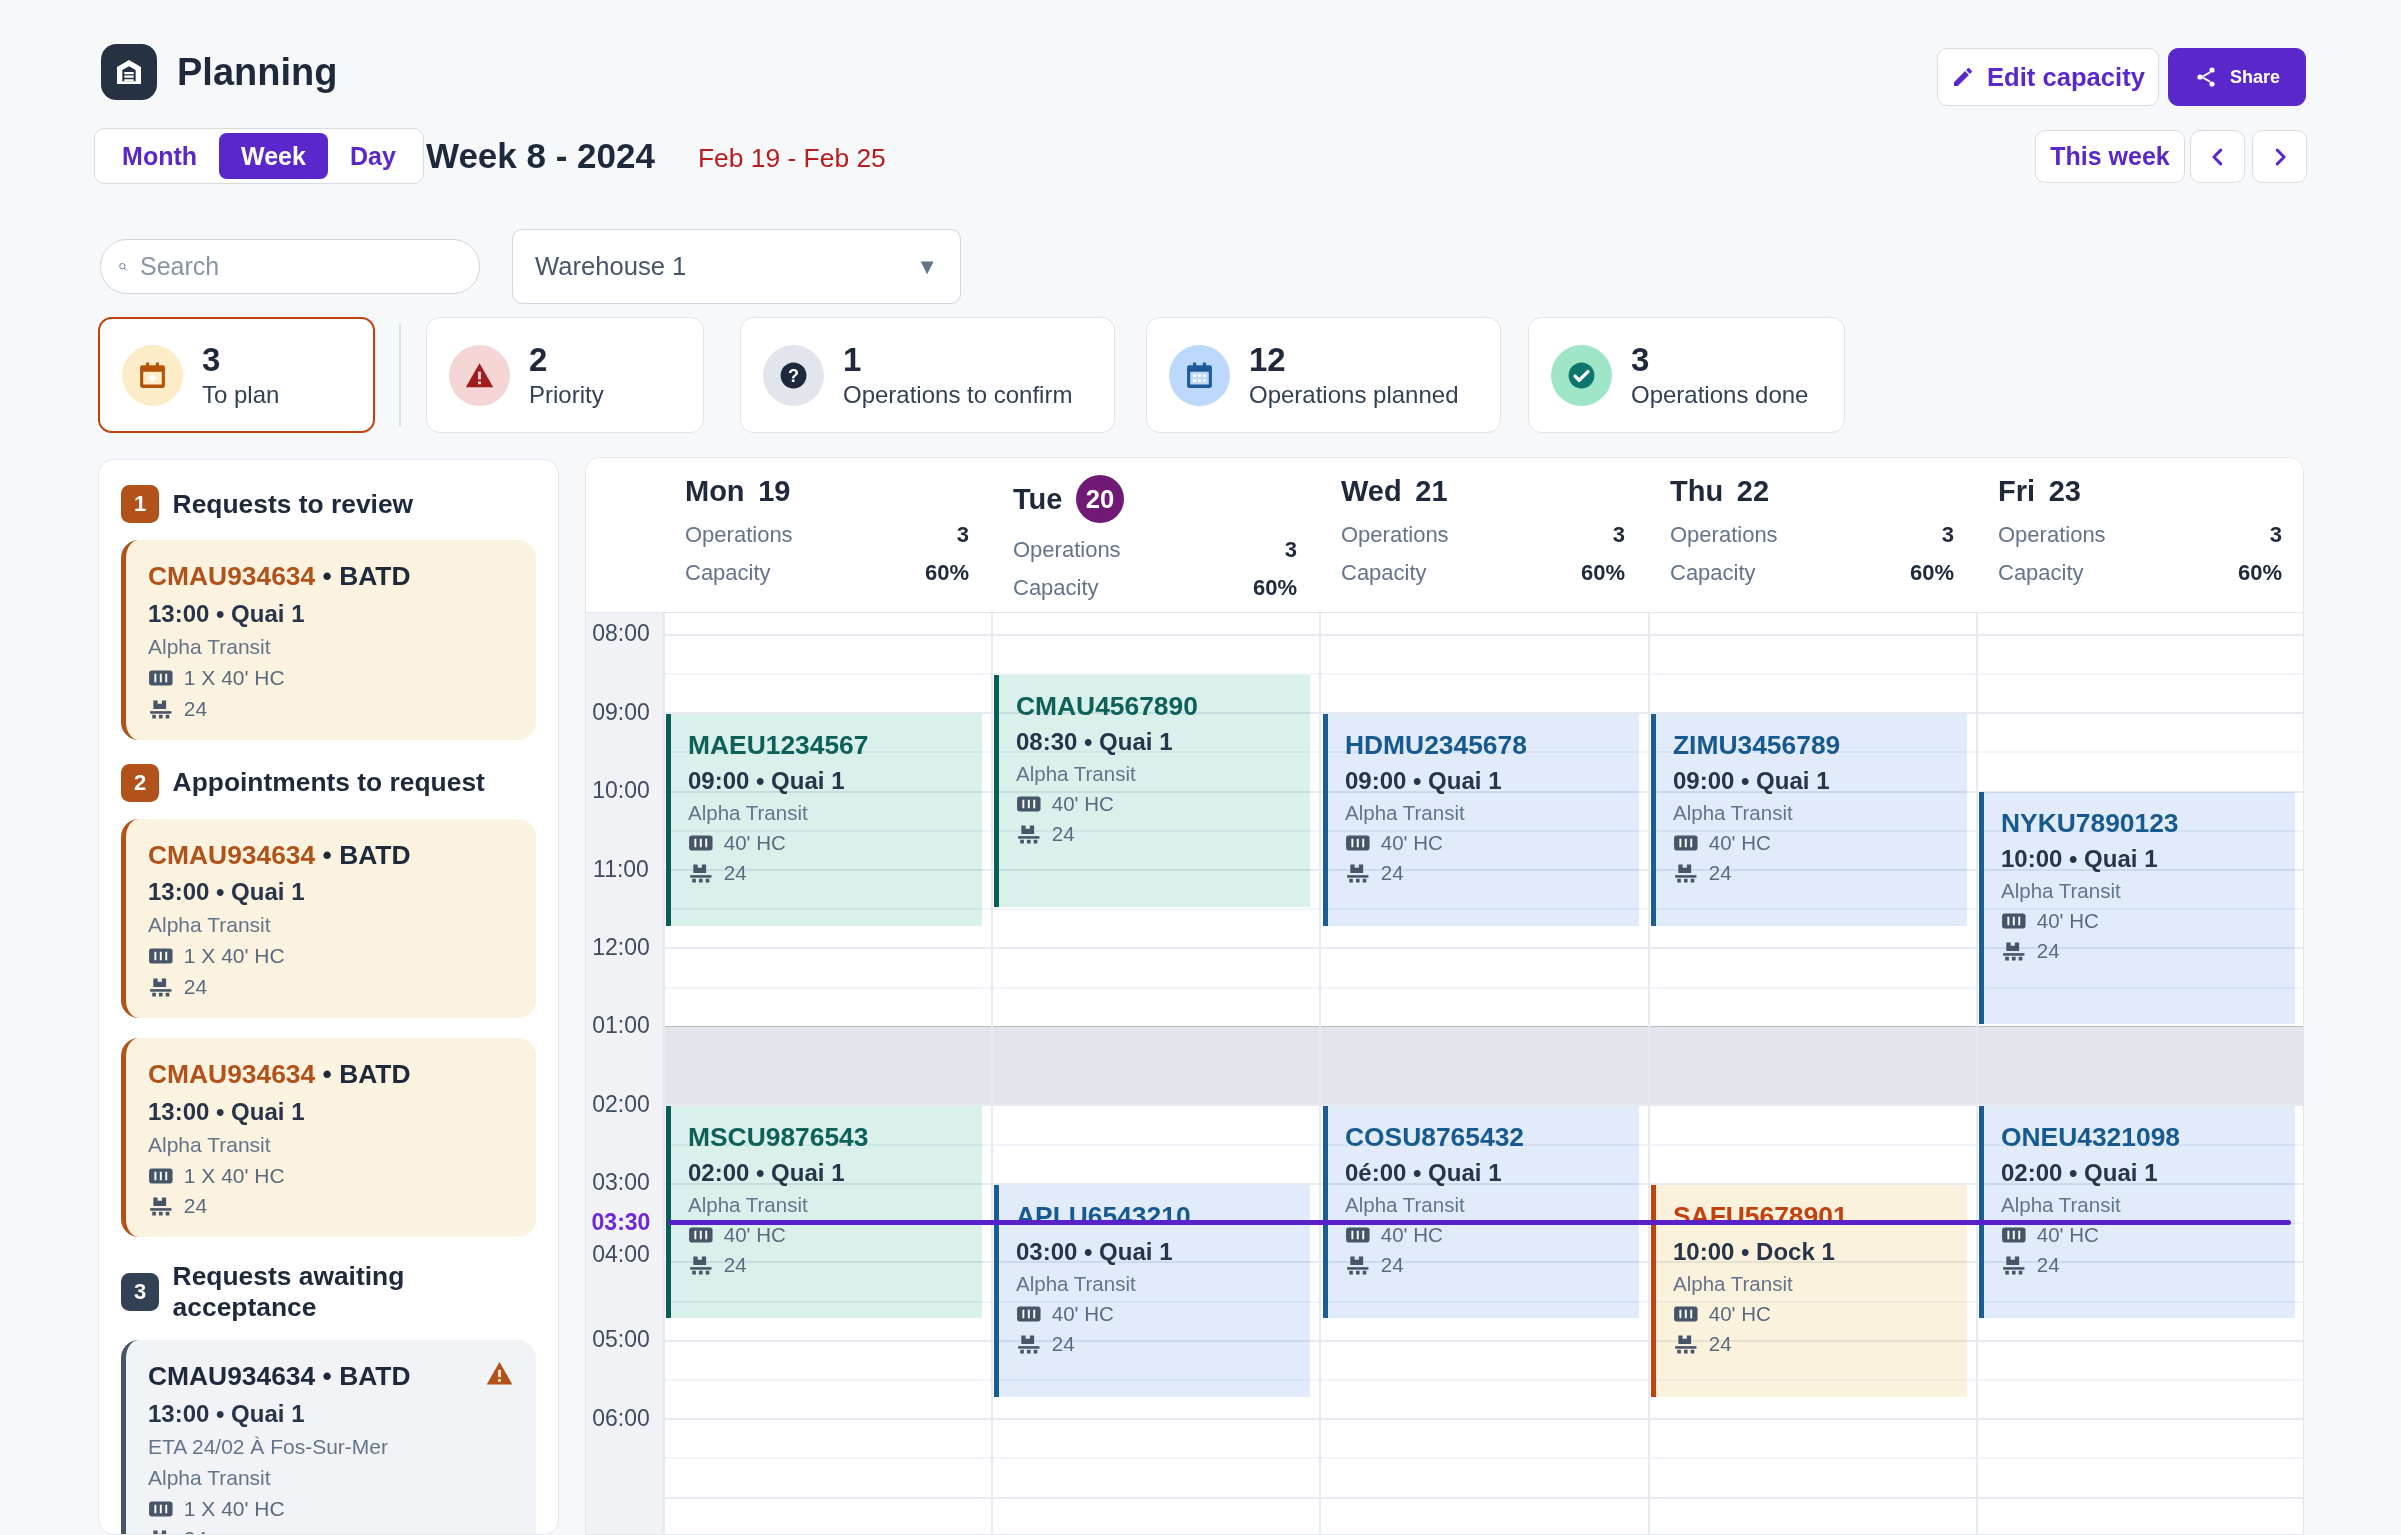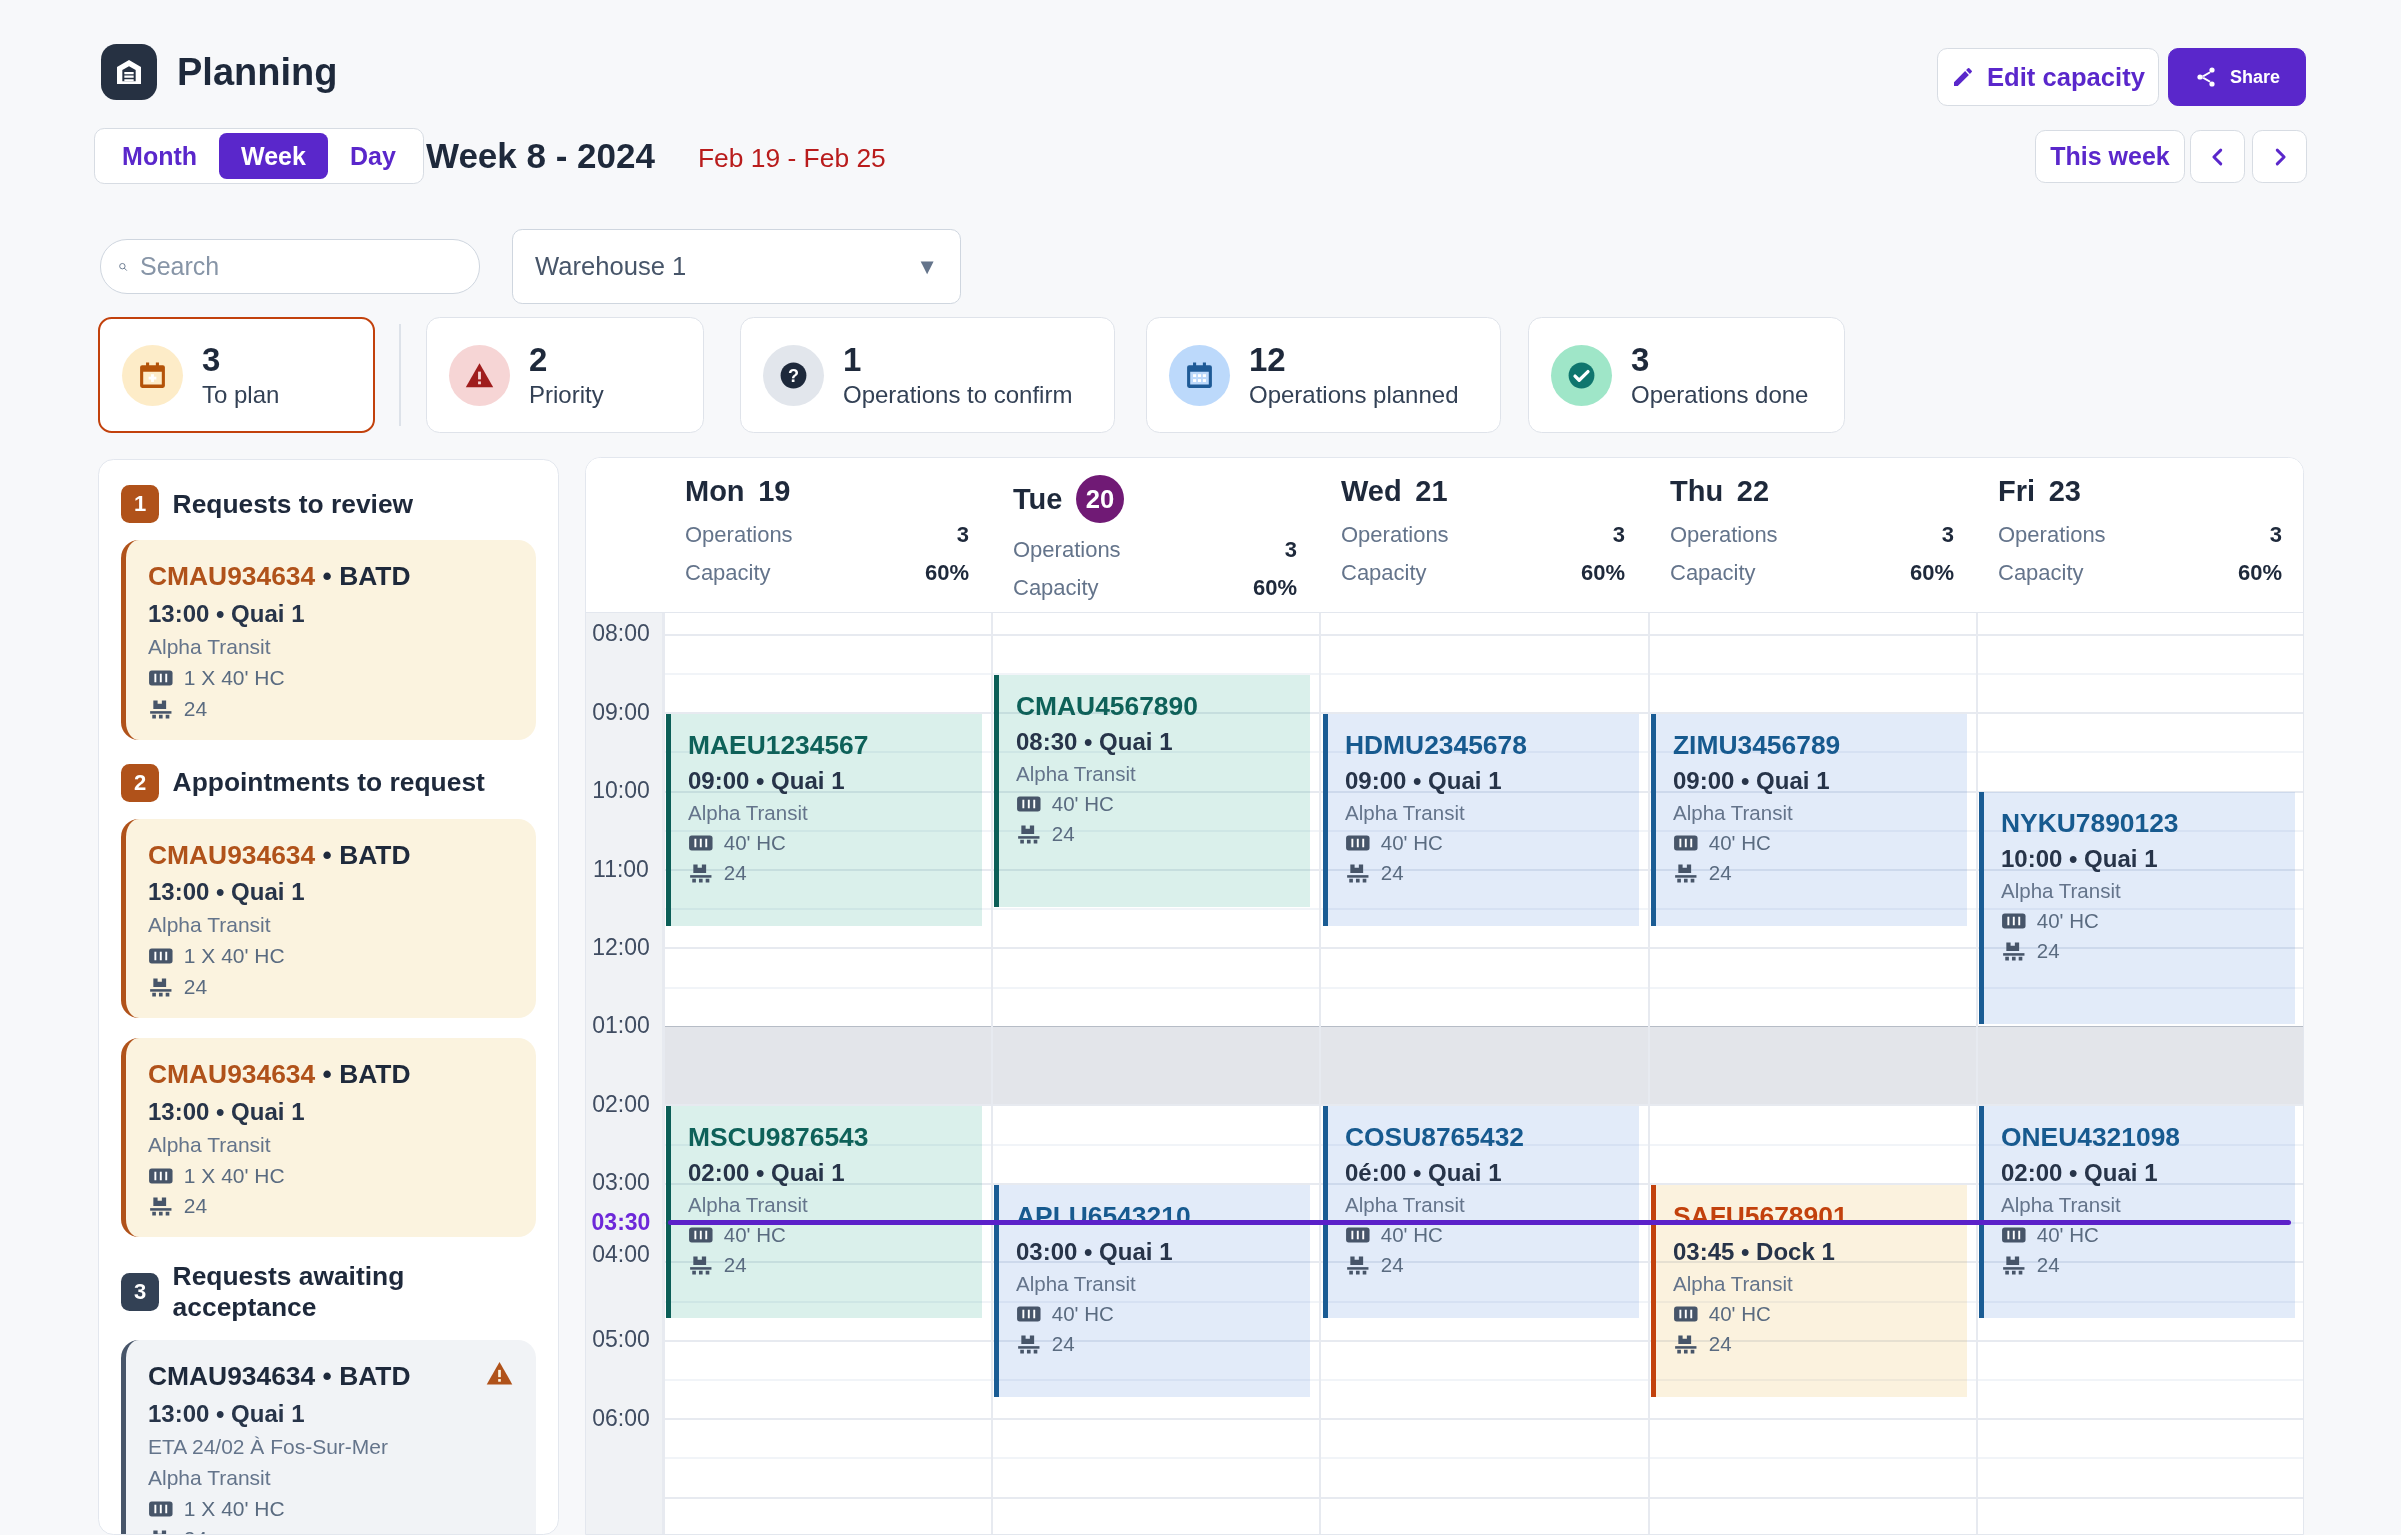--- a/index.html
+++ b/index.html
@@ -641,21 +641,21 @@
           <svg class="mini-ic" width="25.6" height="22" viewBox="0 0 24 20">
             <path fill="currentColor" d="M5 2h4v3h4V2h4v8H5z"></path>
             <path fill="currentColor" d="M2 12h20v2.4H2z"></path>
             <path fill="currentColor" d="M4 15.5h3.4V19H4zM10.3 15.5h3.4V19h-3.4zM16.6 15.5H20V19h-3.4z"></path>
           </svg>
           <span>24</span>
         </div>
   </div>
       <div class="event e-amber" style="left:1065px;top:727px;width:316px;height:212px">
     <div class="ev-code">SAFU5678901</div>
-    <div class="ev-time">03:45 • Dock 1</div>
+    <div class="ev-time">10:00 • Dock 1</div>
     <div class="ev-sub">Alpha Transit</div>
     <div class="ev-meta">
           <svg class="mini-ic" width="25.6" height="22" viewBox="0 0 24 20">
             <rect x="1" y="3" width="22" height="14" rx="2.5" fill="currentColor"></rect>
             <g fill="#fff">
               <rect x="6" y="6" width="1.8" height="8"></rect>
               <rect x="11.1" y="6" width="1.8" height="8"></rect>
               <rect x="16.2" y="6" width="1.8" height="8"></rect>
             </g>
           </svg>

